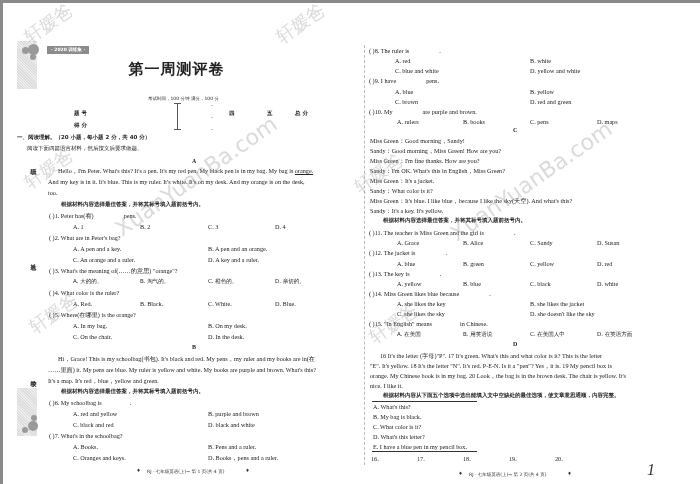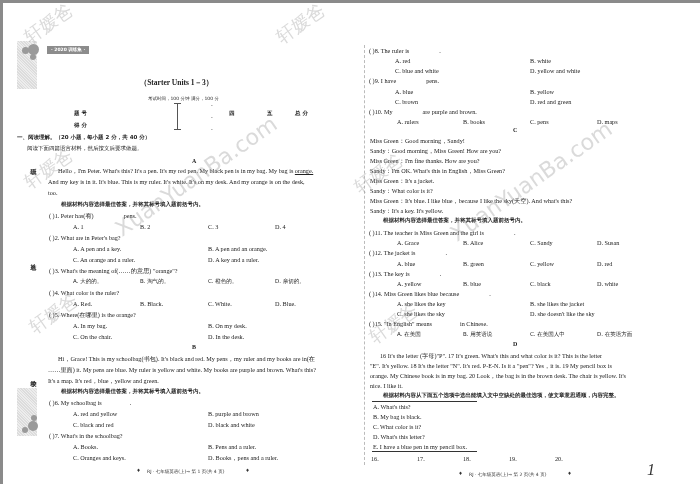--- a/index.html
+++ b/index.html
@@ -51,21 +51,21 @@
 <div class="topbar"></div>
 <div class="leftbar"></div>
 
 <div class="page page-left">
   <div class="deco" style="left:14px;top:38px;width:20px;height:48px;"></div>
   <div class="circle" style="left:25px;top:41px;width:11px;height:11px;"></div>
   <div class="circle" style="left:19px;top:44px;width:7px;height:7px;"></div>
   <div class="circle" style="left:27px;top:51px;width:6px;height:6px;"></div>
   <div class="badge">· 2020 训练集 ·</div>
 
-  <div class="subtitle">（Starter Units 1－3）</div>
+  <div class="title">第一周测评卷</div>
   <div class="examinfo">考试时间，100 分钟    满分，100 分</div>
 
   <div class="score-row" style="top:107px;left:0;">
     <span style="left:71px;">题  号</span>
     <span style="left:226px;">四</span>
     <span style="left:264px;">五</span>
     <span style="left:292px;">总 分</span>
   </div>
   <div class="score-row" style="top:119px;left:0;">
     <span style="left:71px;">得  分</span>

